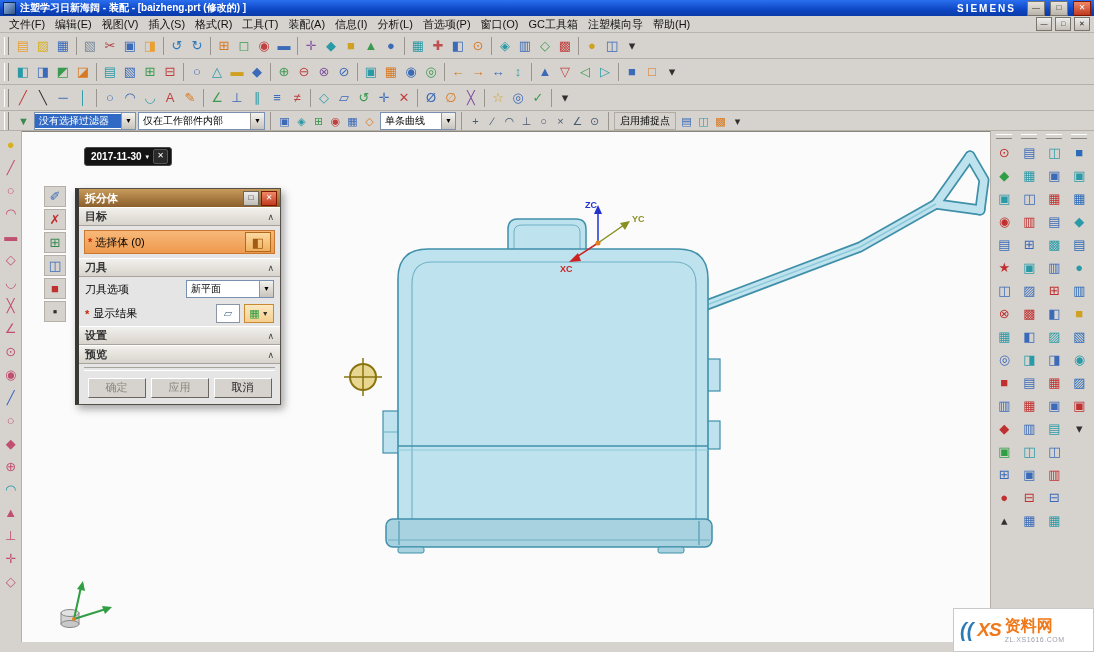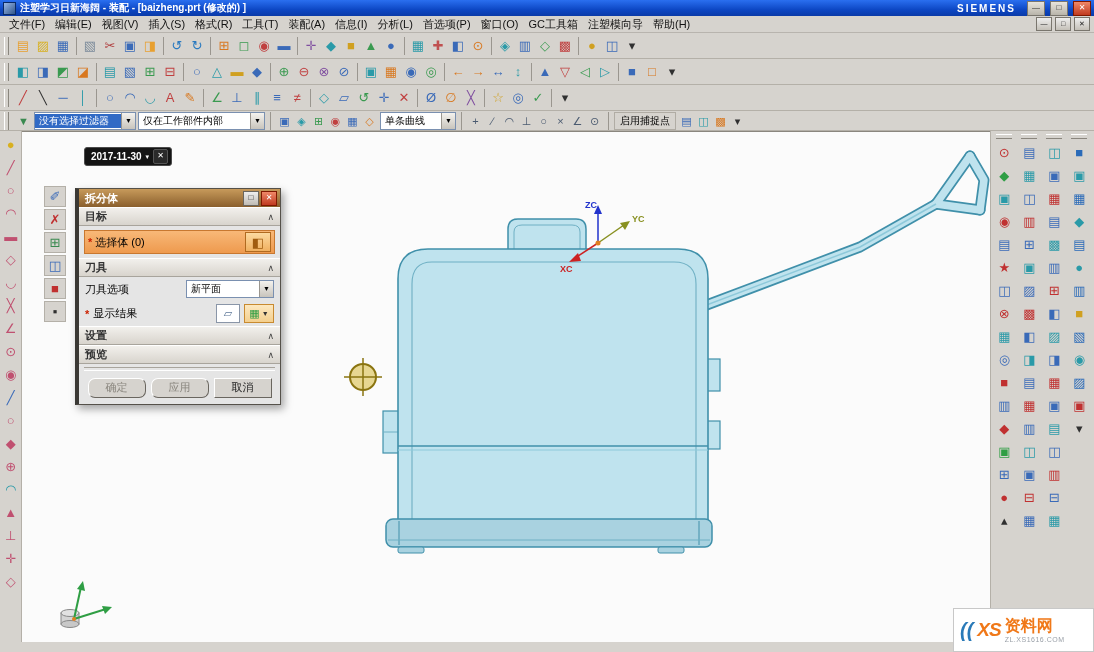--- a/index.html
+++ b/index.html
@@ -99,21 +99,21 @@
     font-size:10px;text-align:right;padding:0 3px;font-family:"Liberation Sans",sans-serif;}
   .cbx{width:11px;height:11px;background:#fff;border:1px solid #6a7688;flex:none;}
   .result-row{justify-content:flex-end;}
   .result-label{border:1px solid #b0aca4;background:#d6d3ce;padding:1px 8px;}
   .mag-btn{width:24px;height:18px;display:flex;align-items:center;justify-content:center;
     background:linear-gradient(#f4f2ee,#ccc8c0);border:1px solid #8a867e;}
   .dlg-hr{height:2px;margin:3px 5px;border-top:1px solid #a8a49c;border-bottom:1px solid #fff;}
   .dlg-btnrow{display:flex;justify-content:center;gap:5px;padding:4px 0 6px 0;}
   .dlg-btn{width:56px;height:18px;background:#d6d3ce;text-align:center;line-height:16px;
     border:1px solid;border-color:#fff #6a665f #6a665f #fff;font-size:11px;color:#222;}
-  .btn-dim{color:#8a867e;border-radius:7px;}
+  .btn-dim{color:#8a867e;}
   
   .watermark{position:absolute;right:0;bottom:0;width:141px;height:44px;background:#fff;
     border:1px solid #c8c8c8;z-index:6;display:flex;align-items:center;padding:0 6px;gap:4px;box-sizing:border-box;}
   .wm-paren{color:#2a7ab8;font-weight:bold;font-style:italic;font-size:20px;}
   .wm-xs{color:#f07818;font-weight:bold;font-style:italic;font-size:19px;letter-spacing:-1px;}
   .wm-col{display:flex;flex-direction:column;line-height:1;}
   .wm-name{color:#f07818;font-weight:bold;font-size:16px;}
   .wm-url{color:#9aa0a8;font-size:7px;letter-spacing:.5px;margin-top:2px;}
 </style>
 </head>

